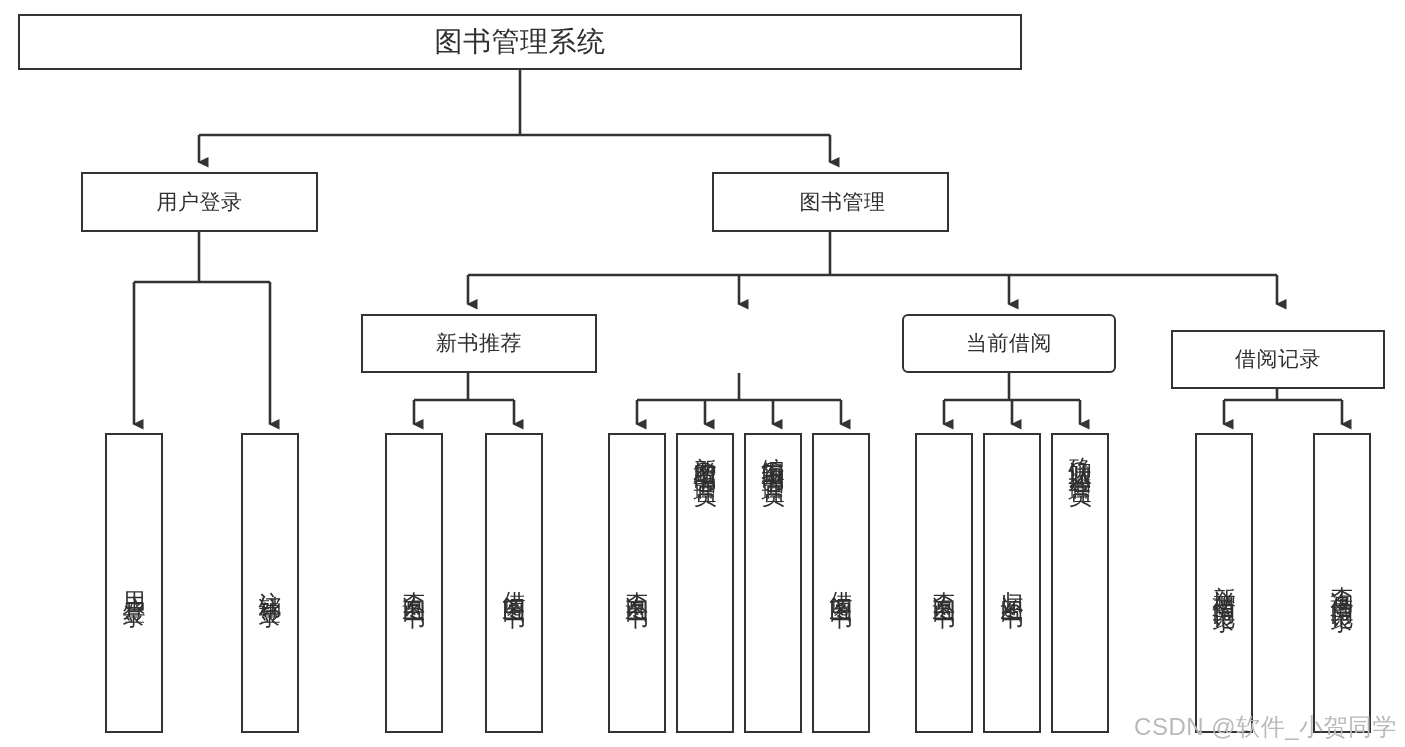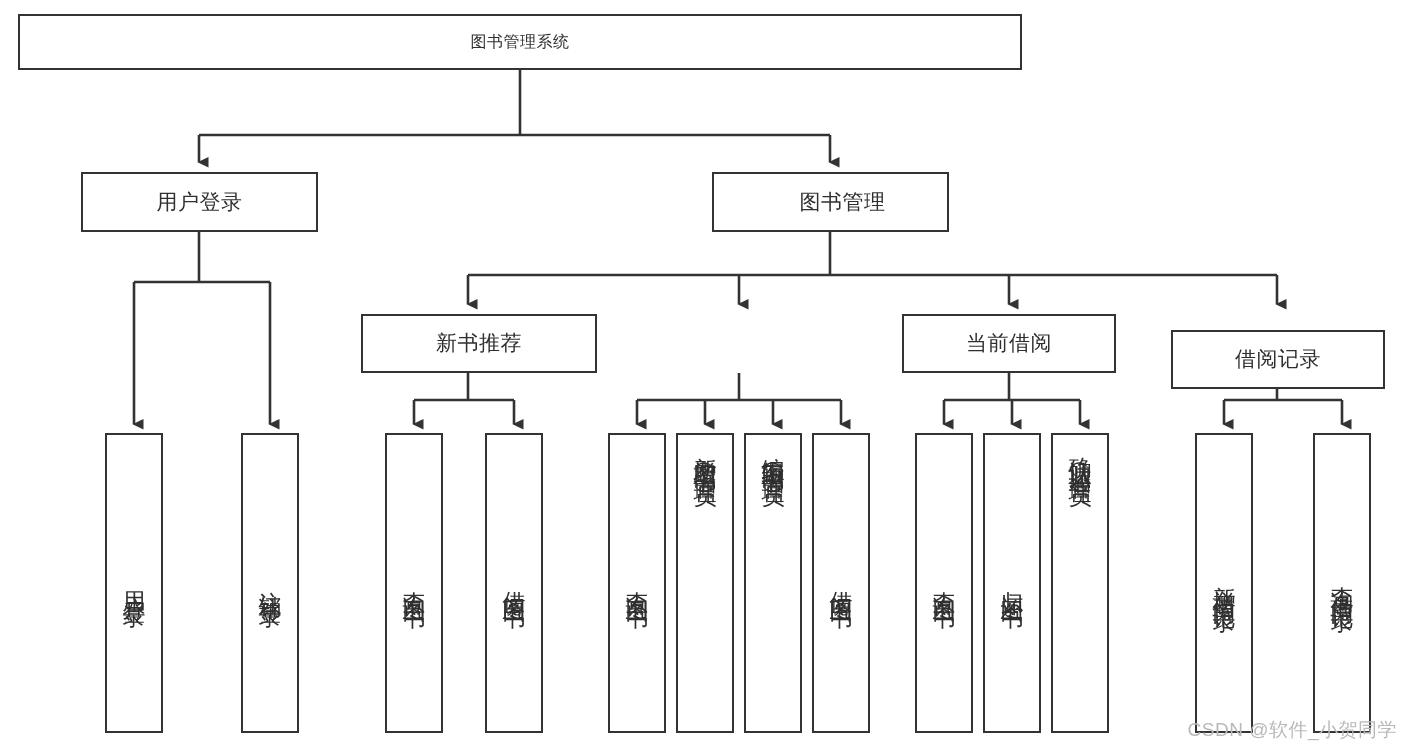--- a/index.html
+++ b/index.html
@@ -35,21 +35,21 @@
     display:block;
     line-height:1.18;
     letter-spacing:0.5px;
     white-space:nowrap;
   }
   
   .node.horiz .lbl{
     font-size:21px;
     text-align:center;
   }
-  .node.root .lbl{font-size:16px;}
+  .node.root .lbl{font-size:28px;}
   
   .node.vert{
     align-items:center;
     justify-content:center;
     padding:4px 0;
   }
   .node.vert .lbl{
     writing-mode:vertical-rl;
     text-orientation:upright;
     font-size:23px;
@@ -61,21 +61,21 @@
   }
   .node.vert.tall .lbl{
     max-height:296px;
     align-self:flex-start;
     letter-spacing:4px;
   }
   .watermark{
     position:absolute;
     right:8px;
     bottom:4px;
-    font-size:19px;
+    font-size:24px;
     color:#b9b9b9;
     white-space:nowrap;
     letter-spacing:0.5px;
   }
 </style>
 </head>
 <body>
 
 <div id="canvas">
 
@@ -139,21 +139,21 @@
 
   <div class="node horiz" style="left:712px;top:172px;width:237px;height:60px;padding-left:24px;">
     <span class="lbl">图书管理</span>
   </div>
 
   <div class="node horiz" style="left:361px;top:314px;width:236px;height:59px;">
     <span class="lbl">新书推荐</span>
   </div>
 
 
-  <div class="node horiz" style="left:902px;top:314px;width:214px;height:59px;">
+  <div class="node horiz" style="left:902px;top:314px;width:214px;height:59px;border-radius:6px;">
     <span class="lbl">当前借阅</span>
   </div>
 
   <div class="node horiz" style="left:1171px;top:314px;width:214px;height:59px;margin-top:16px;">
     <span class="lbl">借阅记录</span>
   </div>
 
   <div class="node vert" style="left:105px;top:433px;width:58px;height:300px;">
     <span class="lbl">用户登录</span>
   </div>

